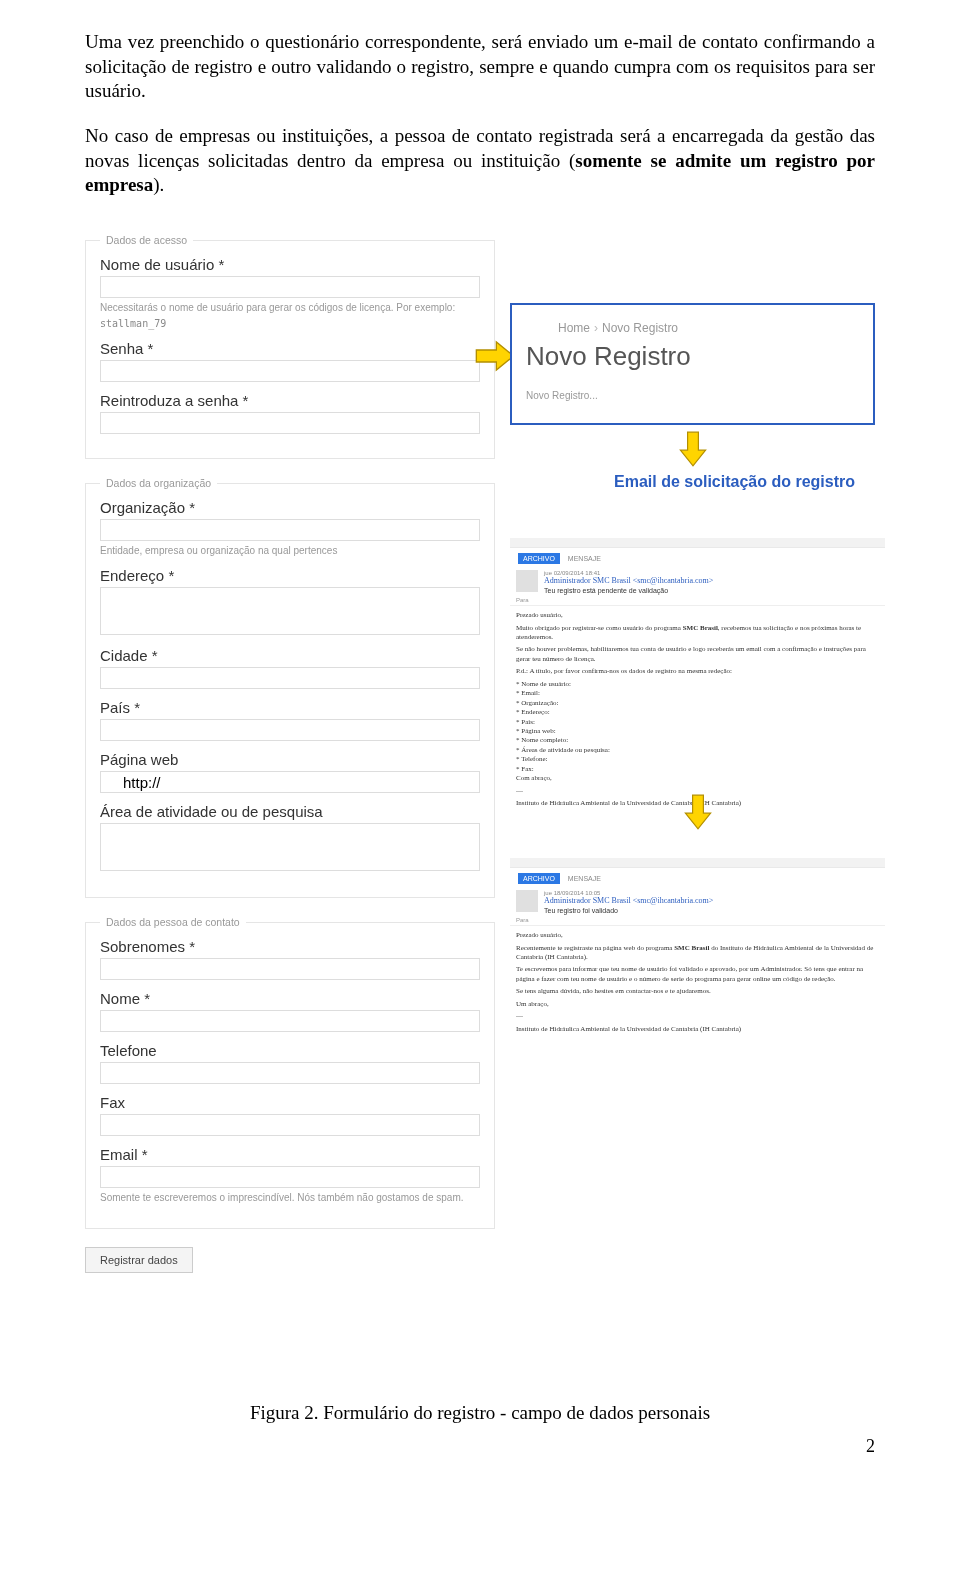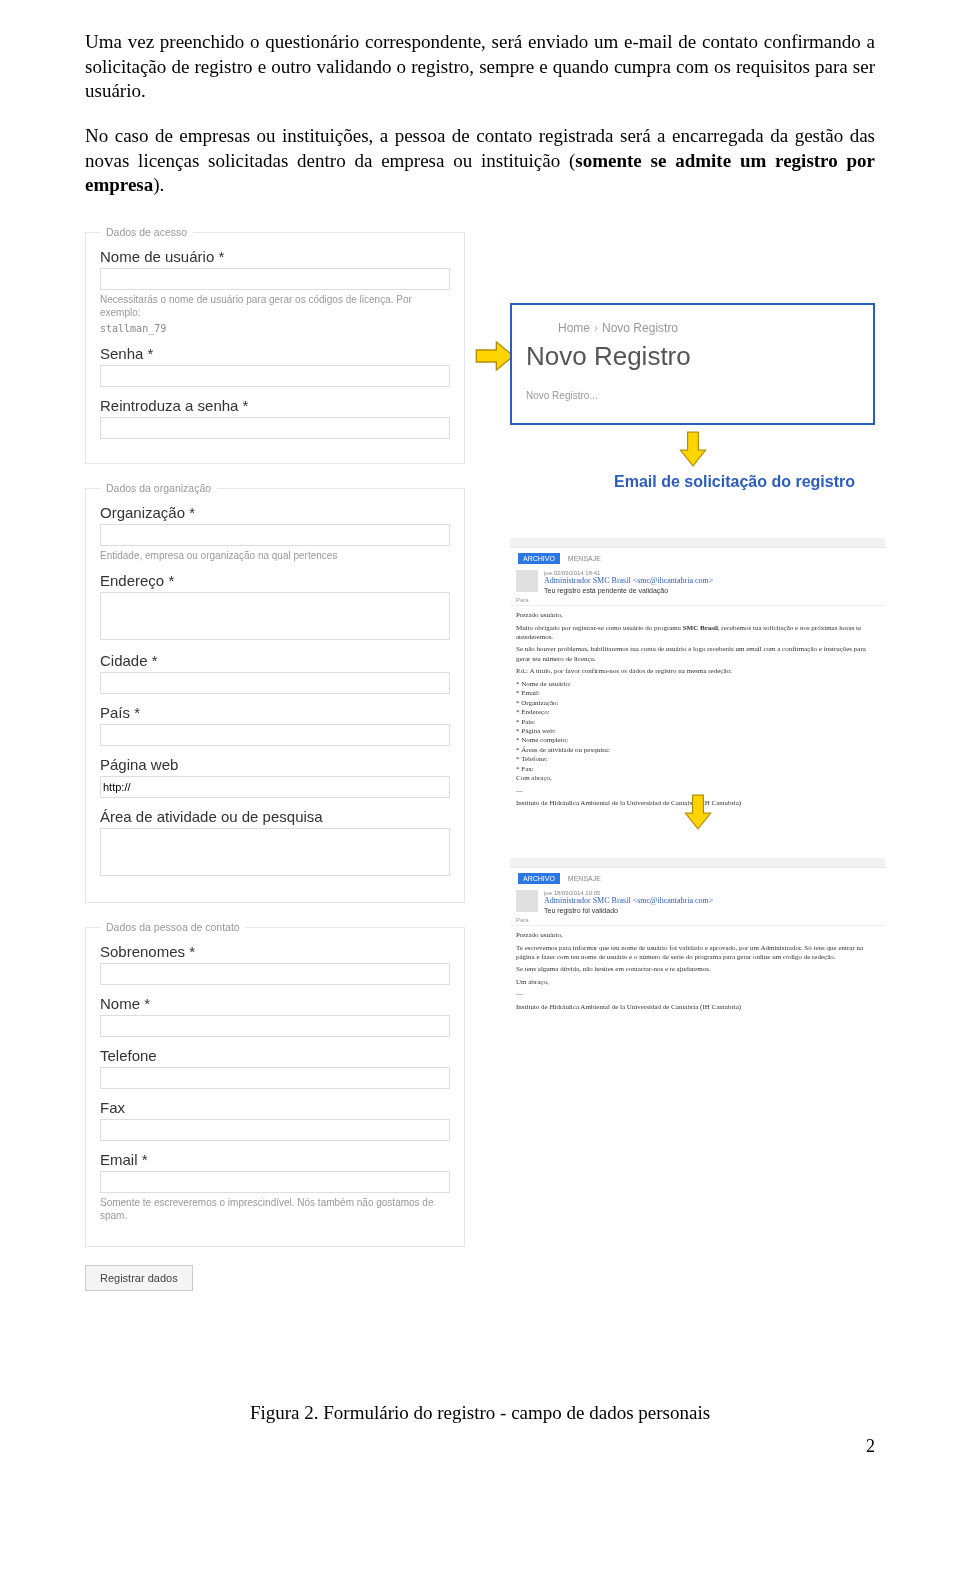--- a/index.html
+++ b/index.html
@@ -17,22 +17,22 @@
     margin-bottom: 20px;
   }
   .content-area {
     position: relative;
     height: 1180px;
   }
   
   .form-col {
     position: absolute;
     left: 0;
-    top: 8px;
-    width: 380px;
+    top: 16px;
+    width: 410px;
     font-family: Arial, Helvetica, sans-serif;
     font-size: 11px;
     color: #444;
   }
   fieldset {
     border: 1px solid #e5e5e5;
     padding: 10px 14px 14px 14px;
     margin-bottom: 18px;
   }
   legend {
@@ -46,23 +46,23 @@
     font-weight: normal;
     color: #333;
     font-size: 15px;
     margin-bottom: 3px;
   }
   .txt, .txtarea {
     width: 100%;
     border: 1px solid #ddd;
     background: #fff;
     height: 22px;
-    padding: 3px 2px;
+    padding: 3px 22px;
     font-family: Arial, sans-serif;
-    font-size: 11px;
+    font-size: 15px;
   }
   .txtarea { height: 48px; resize: none; }
   .help {
     display: block;
     font-size: 10px;
     color: #999;
     margin-top: 3px;
     line-height: 1.3;
   }
   .mono { font-family: monospace; color: #888; }
@@ -342,20 +342,21 @@
         <div class="avatar"></div>
         <div style="font-size:6px;color:#888;">jue 18/09/2014 10:05</div>
         <div class="email-from">Administrador SMC Brasil &lt;smc@ihcantabria.com&gt;</div>
         <div class="email-subj">Teu registro foi validado</div>
       </div>
     </div>
     <div style="font-size:6px;color:#999;padding:0 6px;">Para</div>
     <div class="email-divider"></div>
     <div class="email-body">
       <p>Prezado usuário,</p>
+      <p><span>Recentemente te registraste na página web do programa </span><b>SMC Brasil</b><span> do Instituto de Hidráulica Ambiental de la Universidad de Cantabria (IH Cantabria).</span></p>
       <p>Te escrevemos para informar que teu nome de usuário foi validado e aprovado, por um Administrador. Só tens que entrar na página e fazer com teu nome de usuário e o número de serie do programa para gerar online um código de redeção.</p>
       <p>Se tens alguma dúvida, não hesites em contactar-nos e te ajudaremos.</p>
       <p>Um abraço,</p>
       <p>—</p>
       <p>Instituto de Hidráulica Ambiental de la Universidad de Cantabria (IH Cantabria)</p>
     </div>
   </div>
 
 </div>
 

